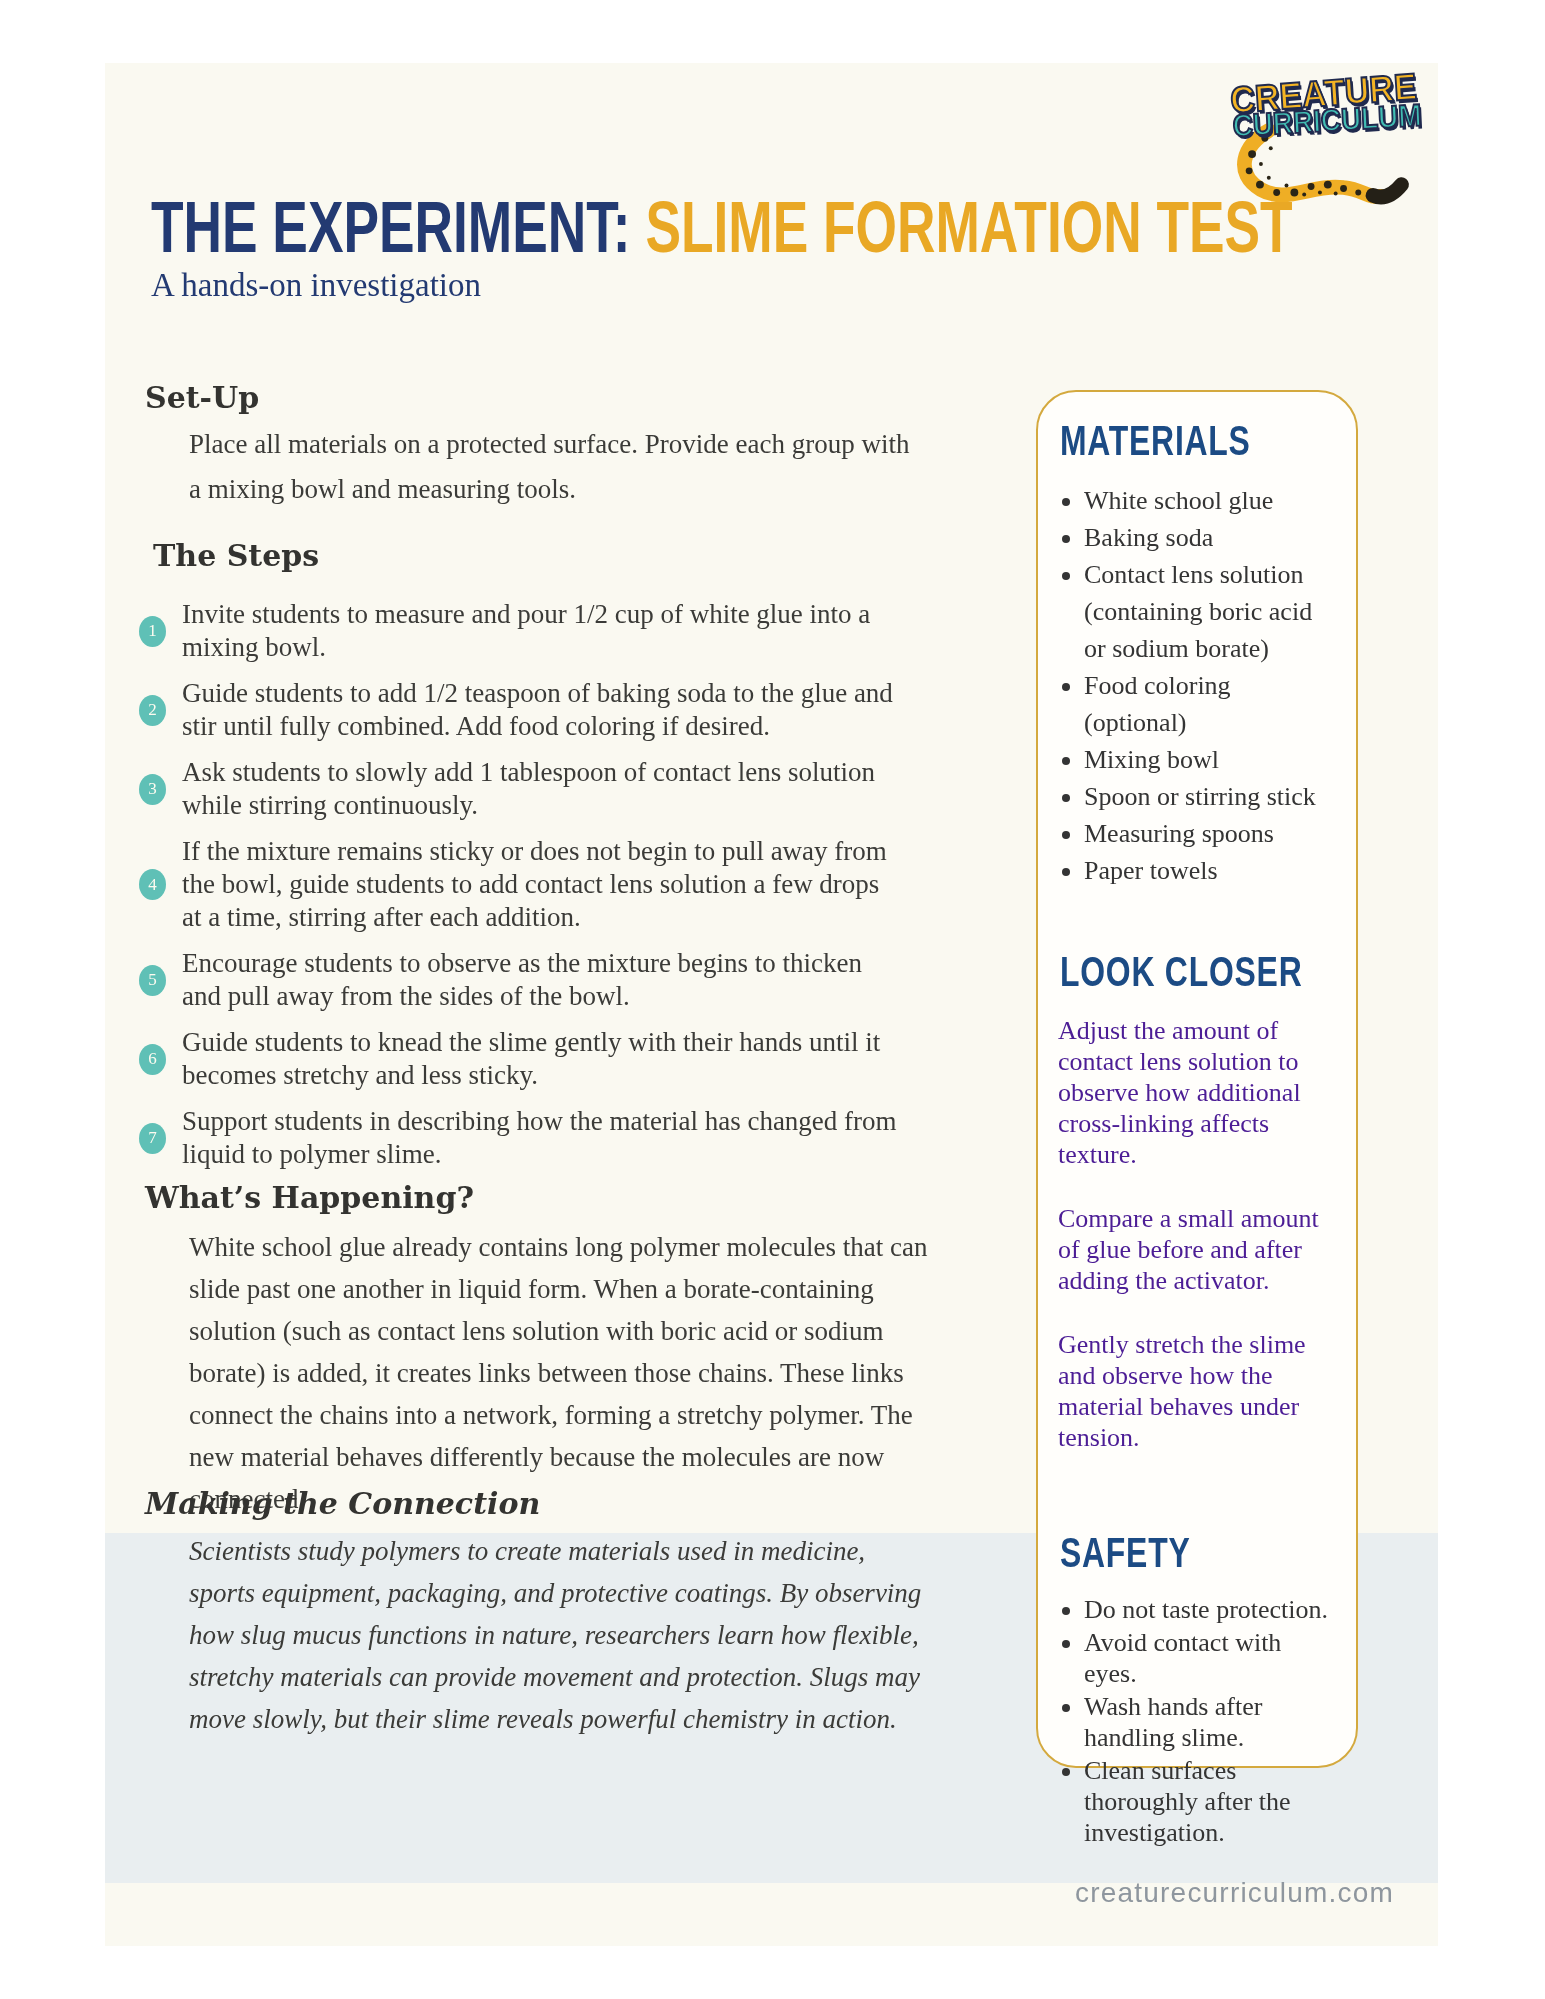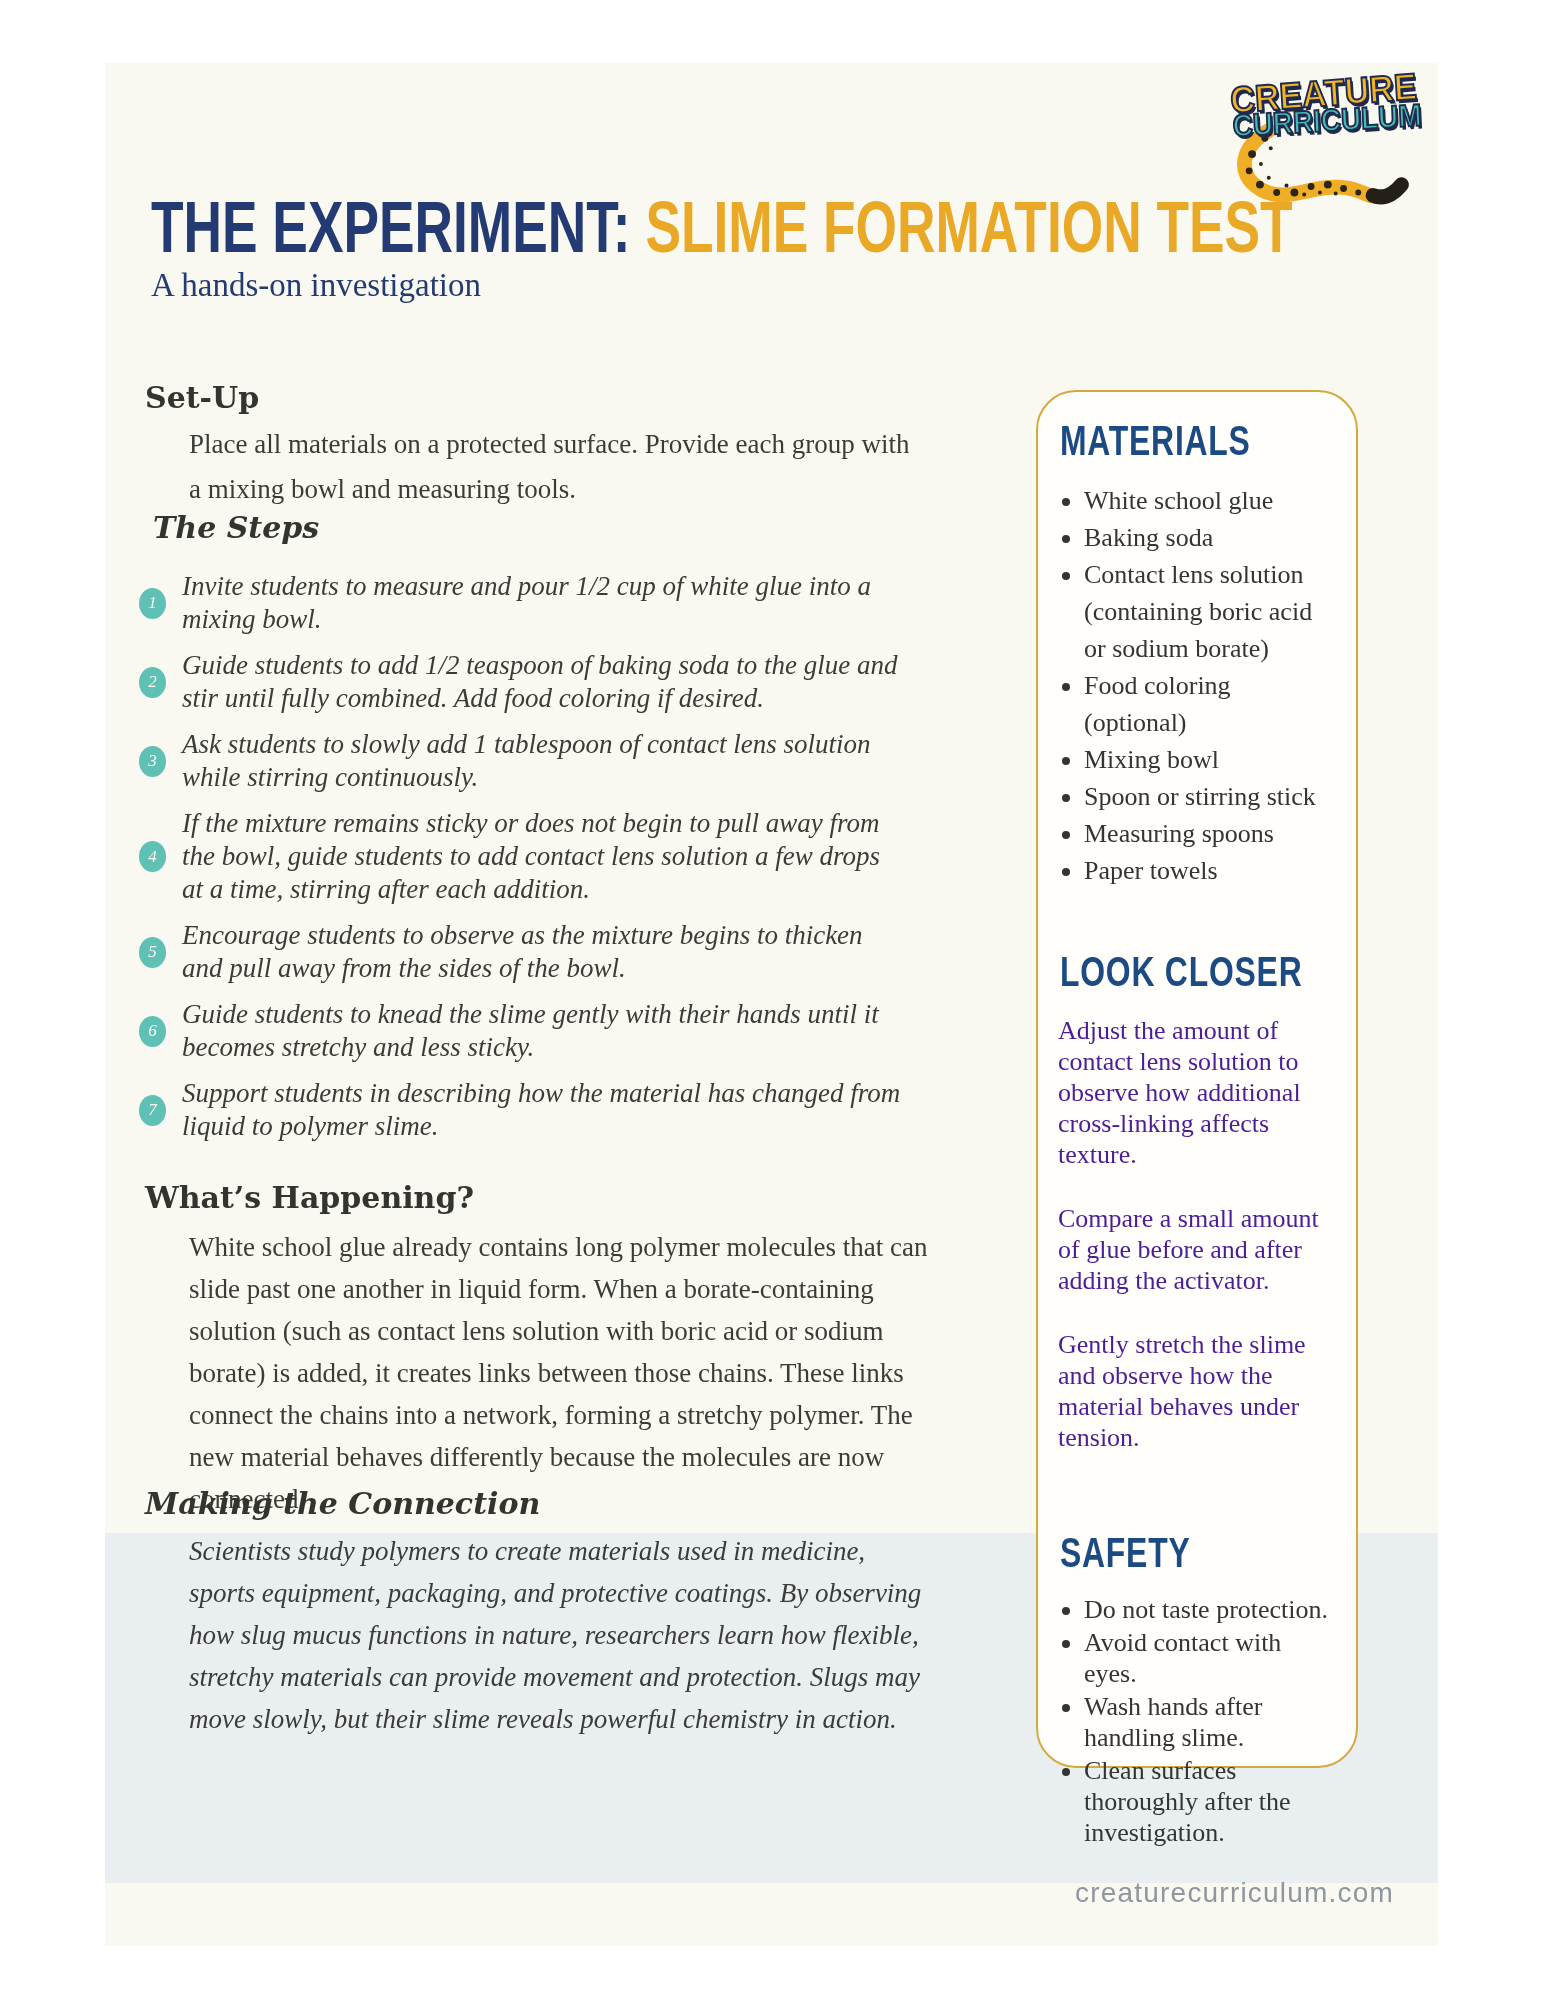--- a/index.html
+++ b/index.html
@@ -28,21 +28,21 @@
   h1.title{font-family:"Liberation Sans",sans-serif;font-weight:700;font-size:72px;line-height:1;
     white-space:nowrap;display:inline-block;transform:scaleX(.74);transform-origin:left center;letter-spacing:0;}
   .t-navy{color:var(--navy);} .t-gold{color:var(--gold);}
   .subtitle{font-family:"Liberation Serif",serif;font-size:33px;color:var(--navy);margin-top:4px;}
 
   
   section h2{font-family:"DejaVu Serif",serif;font-weight:700;font-size:30px;line-height:1.1;color:var(--head-ink);}
   .body-copy{font-family:"Liberation Serif",serif;font-size:27px;line-height:45px;color:var(--ink);margin-left:44px;}
   .setup{position:absolute;left:40px;top:318px;width:780px;}
   .setup p{margin-top:8px;}
-  .steps{position:absolute;left:34px;top:448px;width:790px;font-style:italic;}
+  .steps{position:absolute;left:34px;top:476px;width:790px;}
   .steps h2{margin-left:14px;}
   .steps ol{list-style:none;margin-top:26px;}
   .step{display:flex;align-items:center;gap:16px;margin-bottom:13px;}
   .step-num{flex:0 0 auto;width:27px;height:31px;border-radius:50%;background:var(--teal);color:#fdfbf0;
     font-family:"Liberation Serif",serif;font-size:17px;display:flex;align-items:center;justify-content:center;}
   .step-text{font-family:"Liberation Serif",serif;font-size:27px;line-height:33px;color:var(--ink);width:720px;}
   .whats{position:absolute;left:40px;top:1118px;width:785px;}
   .whats p{margin-top:12px;line-height:42px;}
   .connection{position:absolute;left:40px;top:1424px;width:785px;font-style:italic;}
   .connection p{margin-top:10px;line-height:42px;}

